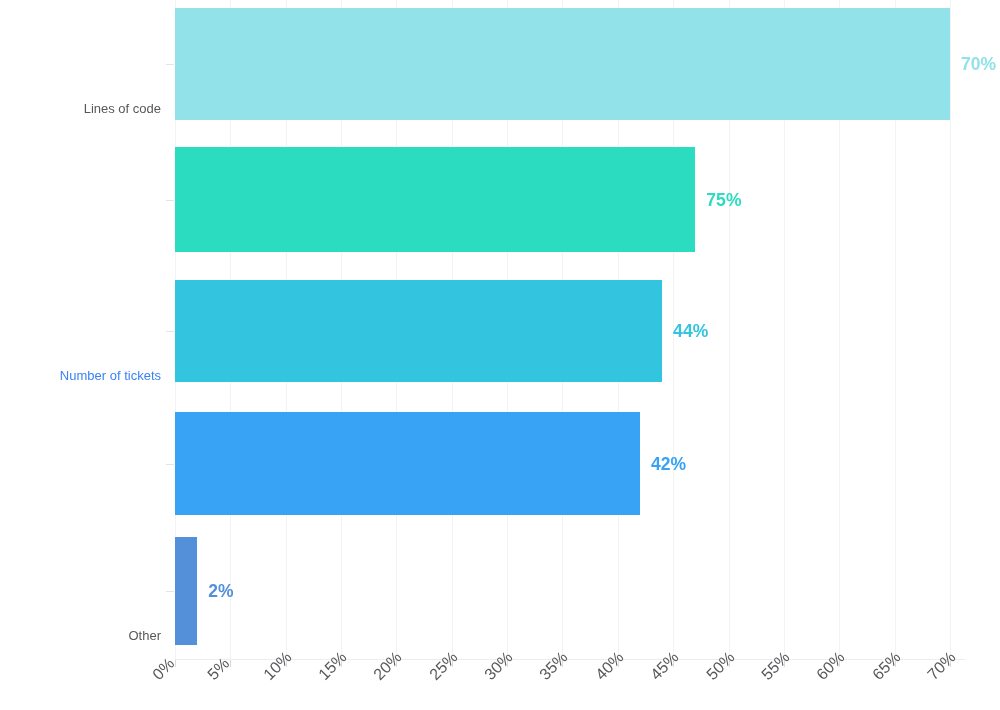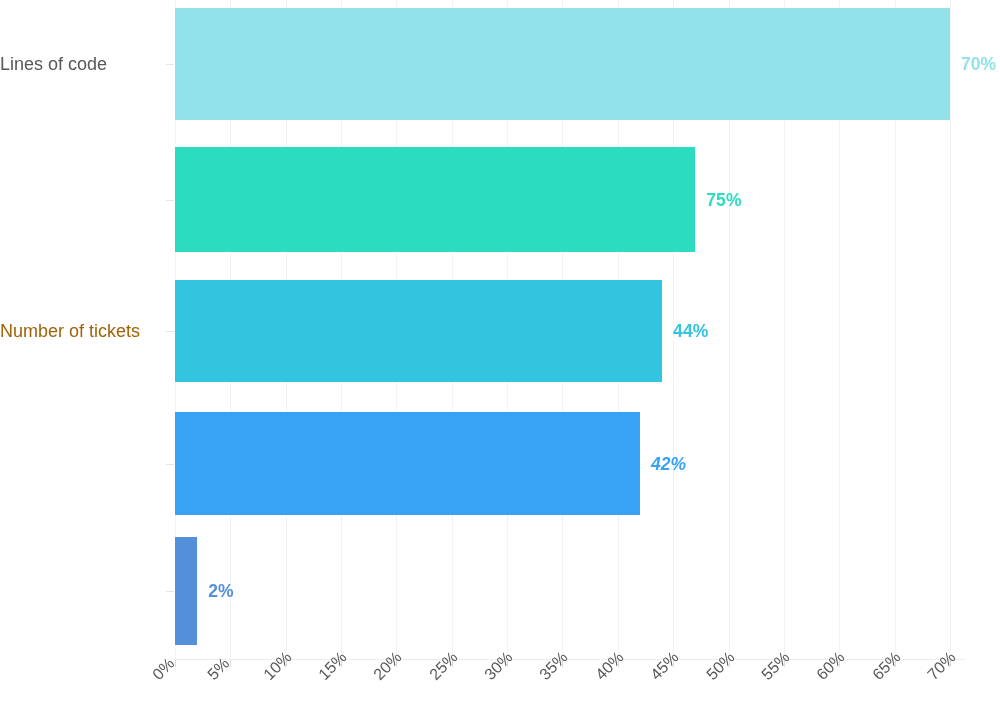--- a/index.html
+++ b/index.html
@@ -62,24 +62,26 @@
   .cat-labels-layer {
     position: absolute;
     left: 0; top: 0;
     width: 165px;
     height: 660px;
   }
   .cat-label-box {
     position: absolute;
     left: 0;
     width: 161px;
+    text-align: right;
     color: #58585b;
-    font-size: 18px;
+    font-size: 13px;
     line-height: 21px;
     transform: translateY(-50%);
+    margin-top: 44px;
   }
   .cat-tick {
     position: absolute;
     left: 166px;
     width: 8px;
     height: 1px;
     background: #e3e5e8;
   }
   
   .xticks-layer {
@@ -110,25 +112,28 @@
 <body>
 
 <div id="chart-root">
 
   <div class="cat-labels-layer">
       <div class="cat-label-box" style="top: 64px; color: rgb(88, 88, 91);">
         <div>Lines of code</div>
       </div>
       <div class="cat-tick" style="top: 64px;"></div>
       <div class="cat-tick" style="top: 199.5px;"></div>
-      <div class="cat-label-box" style="top: 331px; color: #a16207;">
+      <div class="cat-label-box" style="top: 331px; color: #3b82f6;">
         <div>Number of tickets</div>
       </div>
       <div class="cat-tick" style="top: 331px;"></div>
       <div class="cat-tick" style="top: 463.5px;"></div>
+      <div class="cat-label-box" style="top: 591px; color: rgb(88, 88, 91);">
+        <div>Other</div>
+      </div>
       <div class="cat-tick" style="top: 591px;"></div>
     </div>
 
   <div class="plot-area">
     <div class="grid-layer">
         <div class="gridline" style="left: 0px; background: rgb(242, 243, 245);"></div>
         <div class="gridline" style="left: 55.35px; background: rgb(242, 243, 245);"></div>
         <div class="gridline" style="left: 110.7px; background: rgb(242, 243, 245);"></div>
         <div class="gridline" style="left: 166.05px; background: rgb(242, 243, 245);"></div>
         <div class="gridline" style="left: 221.4px; background: rgb(242, 243, 245);"></div>
@@ -144,21 +149,21 @@
         <div class="gridline" style="left: 774.9px; background: rgb(242, 243, 245);"></div>
       </div>
     <div class="bars-layer">
         <div class="bar" title="Lines of code 70%" style="top: 8px; height: 112px; width: 774.9px; background: rgb(146, 226, 233);"></div>
         <div class="bar-value" style="left: 785.9px; top: 64px; color: rgb(146, 226, 233);">70%</div>
         <div class="bar" title="Pull requests 47%" style="top: 147px; height: 105px; width: 520.29px; background: rgb(44, 220, 192);"></div>
         <div class="bar-value" style="left: 531.29px; top: 199.5px; color: rgb(44, 220, 192);">75%</div>
         <div class="bar" title="Number of tickets closed 44%" style="top: 280px; height: 102px; width: 487.08px; background: rgb(51, 197, 223);"></div>
         <div class="bar-value" style="left: 498.08px; top: 331px; color: rgb(51, 197, 223);">44%</div>
         <div class="bar" title="Story points 42%" style="top: 412px; height: 103px; width: 464.94px; background: rgb(56, 162, 245);"></div>
-        <div class="bar-value" style="left: 475.94px; top: 463.5px; color: rgb(56, 162, 245); font-style: italic;">42%</div>
+        <div class="bar-value" style="left: 475.94px; top: 463.5px; color: rgb(56, 162, 245);">42%</div>
         <div class="bar" title="Other 2%" style="top: 537px; height: 108px; width: 22.14px; background: rgb(84, 144, 217);"></div>
         <div class="bar-value" style="left: 33.14px; top: 591px; color: rgb(84, 144, 217);">2%</div>
       </div>
   </div>
 
   <div class="axis-baseline"></div>
 
   <div class="xticks-layer">
       <div class="xtick-mark" style="left: 175px;"></div>
       <div class="xtick-label" style="left: 149px; color: rgb(88, 88, 91);">0%</div>

